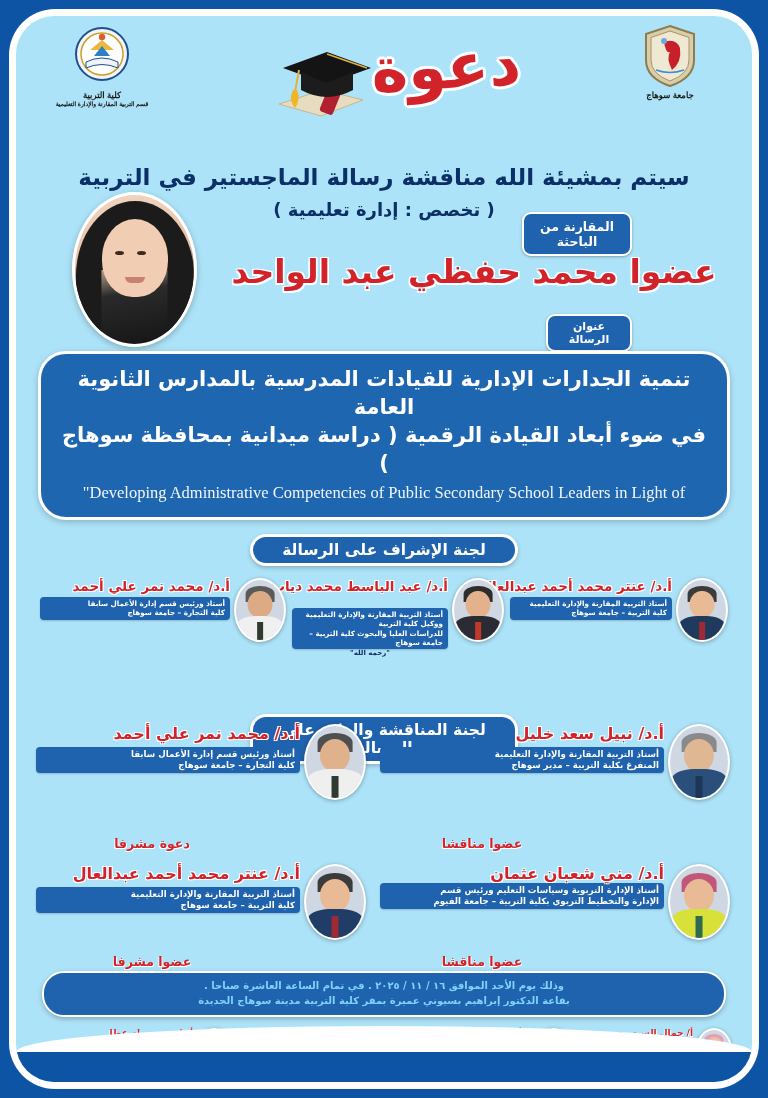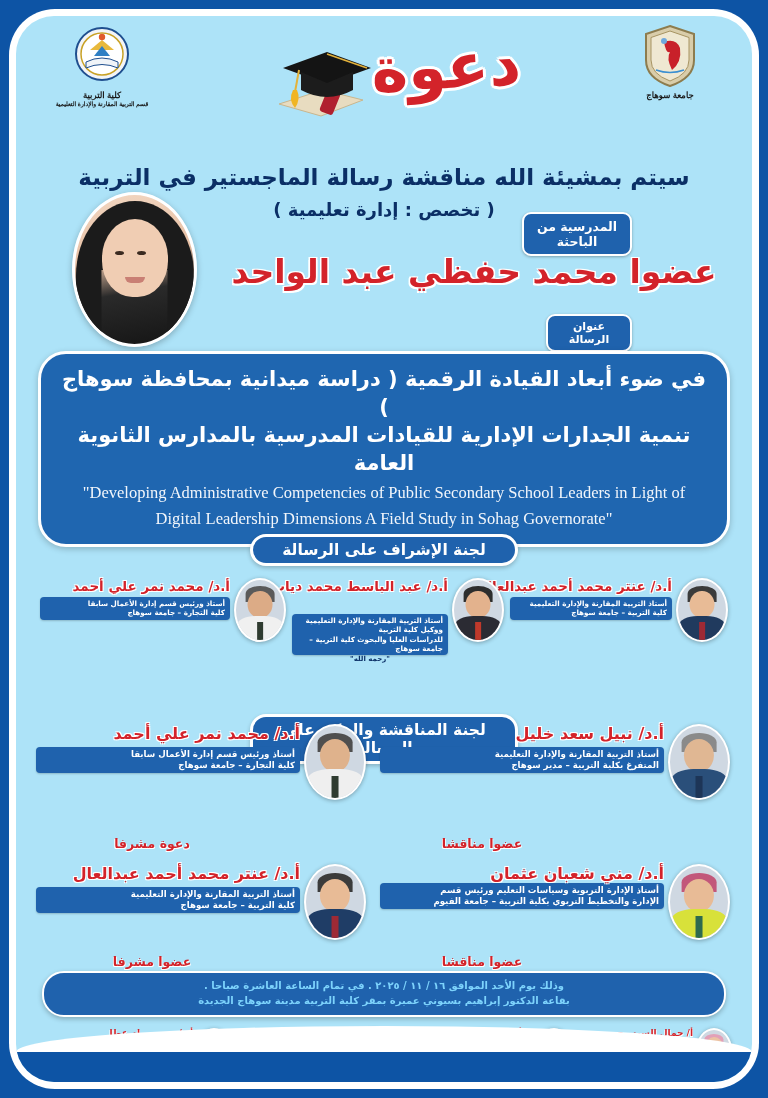--- a/index.html
+++ b/index.html
@@ -309,29 +309,28 @@
       <div class="intro1">سيتم بمشيئة الله مناقشة رسالة الماجستير في التربية</div>
       <div class="intro2">( تخصص : إدارة تعليمية )</div>
 
       <div class="photo">
         <div class="scarf"></div>
         <div class="face"></div>
         <div class="eye l"></div>
         <div class="eye r"></div>
         <div class="mouth"></div>
       </div>
-      <div class="badge badge-researcher">المدرسية من الباحثة</div>
+      <div class="badge badge-researcher">المقارنة من الباحثة</div>
       <div class="researcher-name">عضوا محمد حفظي عبد الواحد</div>
       <div class="badge badge-title">عنوان الرسالة</div>
 
       <div class="title-panel">
+        <div class="title-ar">تنمية الجدارات الإدارية للقيادات المدرسية بالمدارس الثانوية العامة</div>
         <div class="title-ar">في ضوء أبعاد القيادة الرقمية ( دراسة ميدانية بمحافظة سوهاج )</div>
-        <div class="title-ar">تنمية الجدارات الإدارية للقيادات المدرسية بالمدارس الثانوية العامة</div>
         <div class="title-en">"Developing Administrative Competencies of Public Secondary School Leaders in Light of</div>
-        <div class="title-en">Digital Leadership Dimensions  A Field Study in Sohag Governorate"</div>
       </div>
 
       <div class="pill" id="pill-supervision">لجنة الإشراف على الرسالة</div>
 
       <div class="person sup" id="sup-1">
         <div class="pbox">
           <div class="avatar">
             <div class="hair" style="background:#3b3b3b"></div>
             <div class="head" style="background:#e8bb96"></div>
             <div class="body" style="background:#203a5e"></div>
@@ -350,21 +349,21 @@
       <div class="person sup" id="sup-2">
         <div class="pbox">
           <div class="avatar">
             <div class="hair" style="background:#2d2d2d"></div>
             <div class="head" style="background:#e3b28d"></div>
             <div class="body" style="background:#2b2b33"></div>
             <div class="tie" style="background:#c0392b"></div>
           </div>
           <div style="flex:1; min-width:0;">
             <div class="pname">أ.د/ عبد الباسط محمد دياب</div>
-            <div class="paff" style="margin-top:20px">
+            <div class="paff" style="margin-top:14px">
               <div>أستاذ التربية المقارنة والإدارة التعليمية ووكيل كلية التربية</div>
               <div>للدراسات العليا والبحوث   كلية التربية – جامعة سوهاج</div>
             </div>
             <div class="pnote">"رحمه الله"</div>
           </div>
         </div>
       </div>
 
       <div class="person sup" id="sup-3">
         <div class="pbox">

